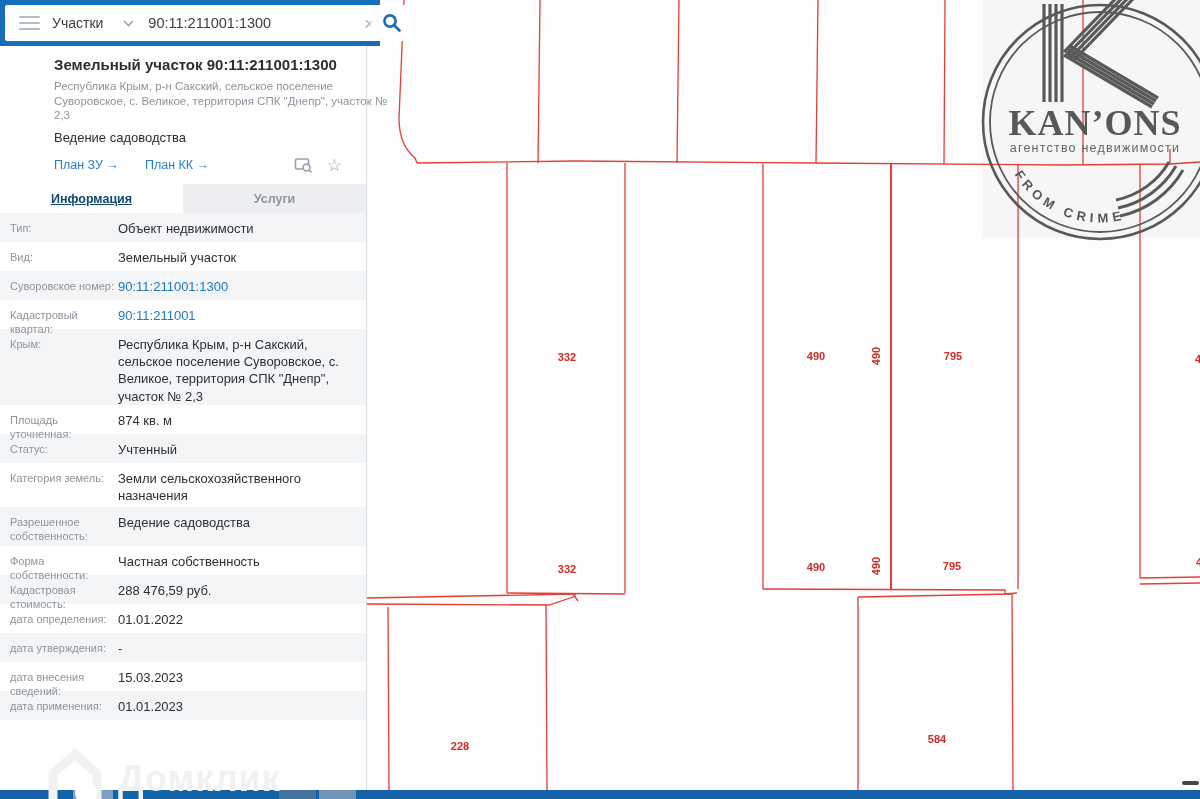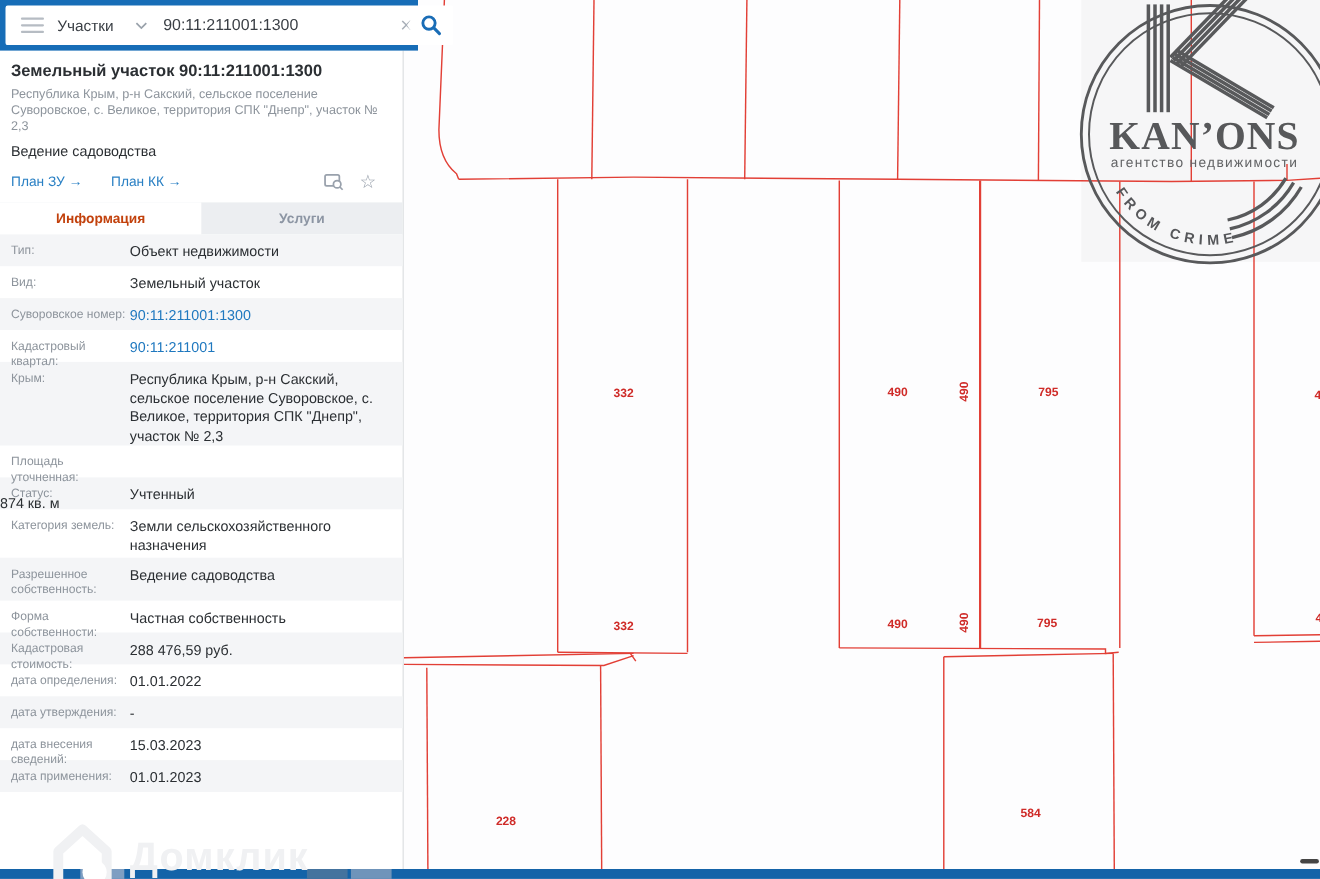--- a/index.html
+++ b/index.html
@@ -15,31 +15,31 @@
   .brand-serif{font-family:"Liberation Serif",serif;font-weight:700;fill:#57585a;}
   .brand-sans{font-family:"Liberation Sans",sans-serif;fill:#636466;}
 
   
   #bottom-bar{position:absolute;left:0;top:790px;width:1200px;height:9px;background:var(--bar-blue);z-index:3;}
   .bar-seg{position:absolute;top:0;height:9px;}
 
   
   #panel{position:absolute;left:0;top:46px;width:367px;height:744px;background:#fff;z-index:4;
          border-right:1px solid #d9dcdf;box-sizing:border-box;}
-  #panel-head{padding:8px 10px 0 10px;}
+  #panel-head{padding:8px 10px 0 10px;margin-left:44px;}
   #obj-title{font-size:15px;font-weight:700;color:#2b2f33;margin:2px 0 6px 0;}
   #obj-address{font-size:11.5px;line-height:1.28;color:#8d949c;width:340px;}
   #obj-usage{font-size:13px;color:#2b2f33;margin-top:7px;}
   #links-row{display:flex;align-items:center;margin-top:10px;height:20px;}
   .plan-link{font-size:12.5px;color:#2a80c4;margin-right:26px;cursor:pointer;text-decoration:none;}
   #head-icons{margin-left:auto;display:flex;align-items:center;margin-right:14px;}
   #star-icon{font-size:17px;color:#99a1ac;margin-left:14px;line-height:1;}
   #tabs{display:flex;margin-top:9px;height:29px;background:#eceef1;}
   .tab{flex:1;display:flex;align-items:center;justify-content:center;font-size:12.5px;cursor:pointer;}
-  .tab.active{background:#fff;color:#c2410c;font-weight:700;}
+  .tab.active{background:#fff;color:#0c4a6e;font-weight:700;text-decoration:underline;}
   .tab.inactive{color:#8c95a3;font-weight:600;}
   #info-rows{width:100%;}
   .info-row{display:flex;box-sizing:border-box;}
   .info-row.alt{background:#f4f5f7;}
   .info-label{width:118px;min-width:118px;padding:8px 4px 0 10px;font-size:11px;color:#8d949c;line-height:1.3;box-sizing:border-box;}
   .info-value{padding:7px 10px 0 0;font-size:13px;color:#2b2f33;line-height:1.32;}
   .info-value.link{color:#1f78bf;cursor:pointer;}
 
   
   #domclick{position:absolute;left:46px;top:700px;display:flex;align-items:center;color:#f0f1f3;}
@@ -188,21 +188,21 @@
           <div class="info-value link">90:11:211001:1300</div>
         </div>
         <div class="info-row" style="height: 29px;">
           <div class="info-label">Кадастровый квартал:</div>
           <div class="info-value link">90:11:211001</div>
         </div>
         <div class="info-row alt" style="height: 76px;">
           <div class="info-label">Крым:</div>
           <div class="info-value">Республика Крым, р-н Сакский, сельское поселение Суворовское, с. Великое, территория СПК "Днепр", участок № 2,3</div>
         </div>
-        <div class="info-row" style="height: 29px; flex-direction: column;">
+        <div class="info-row" style="height: 29px;">
           <div class="info-label">Площадь уточненная:</div>
           <div class="info-value">874 кв. м</div>
         </div>
         <div class="info-row alt" style="height: 29px;">
           <div class="info-label">Статус:</div>
           <div class="info-value">Учтенный</div>
         </div>
         <div class="info-row" style="height: 44px;">
           <div class="info-label">Категория земель:</div>
           <div class="info-value">Земли сельскохозяйственного назначения</div>

